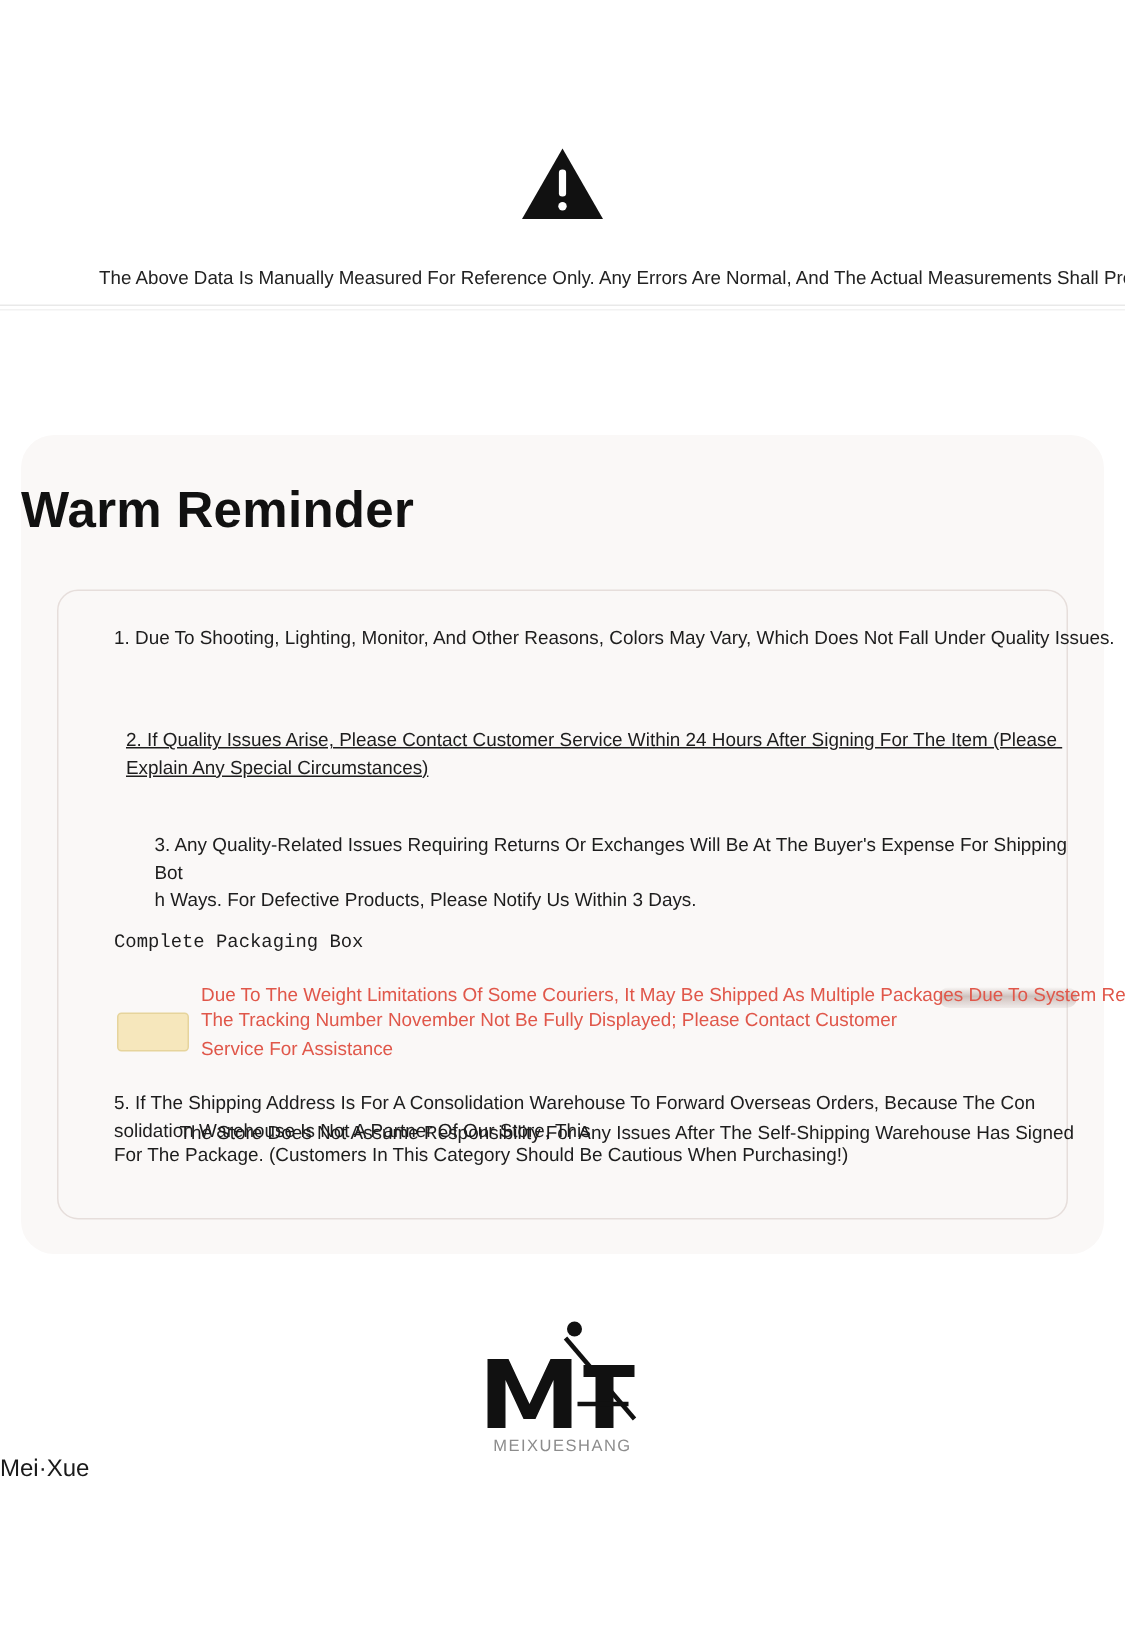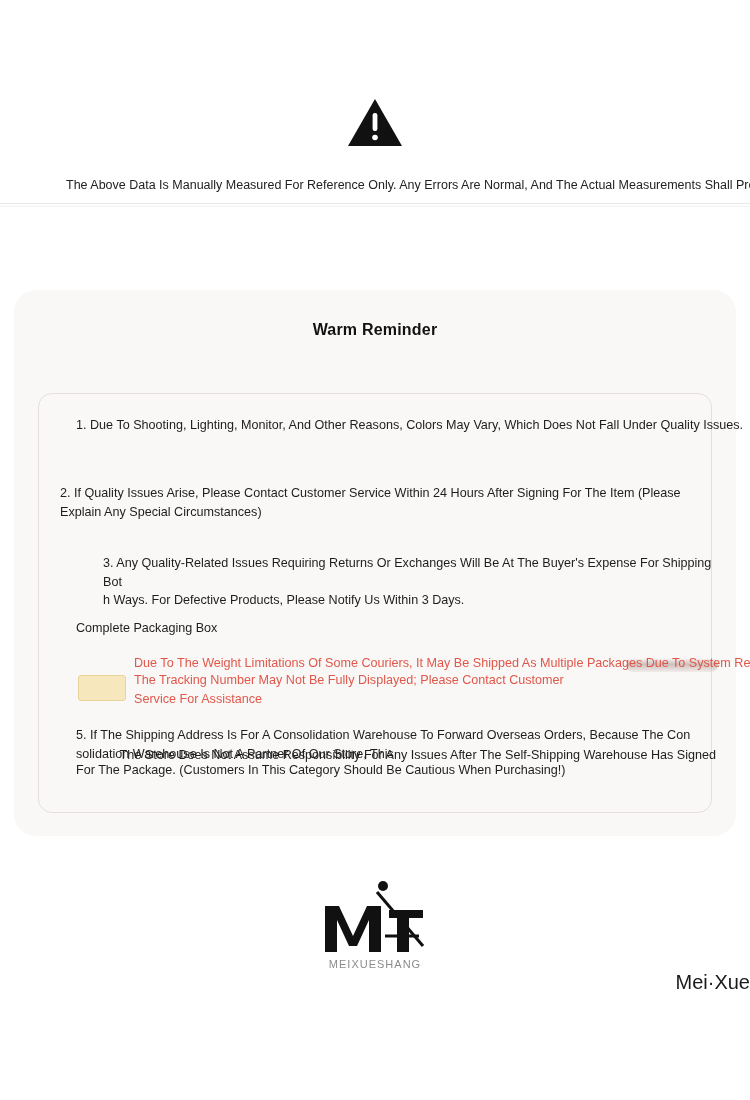--- a/index.html
+++ b/index.html
@@ -62,22 +62,21 @@
     height: 546px;
     background: #faf8f7;
     border-radius: 22px;
     box-sizing: border-box;
   }
   .card-title {
     position: absolute;
     top: 31px;
     left: 0;
     width: 722px;
-    text-align: center;
-    font-size: 16px;
+    font-size: 34px;
     font-weight: bold;
     color: #111;
     letter-spacing: 0.2px;
   }
   .inner-box {
     position: absolute;
     top: 103px;
     left: 24px;
     width: 674px;
     height: 420px;
@@ -90,25 +89,25 @@
     position: absolute;
     font-size: 12.6px;
     line-height: 18.5px;
     color: #1d1d1d;
     white-space: pre-wrap;
   }
 
   
   .p1     { top: 126px; left: 62px; width: 700px; }
   .p1b    { top: 151px; left: 62px; width: 640px; }
-  .p2     { top: 194px; left: 46px; width: 625px; }
+  .p2     { top: 194px; left: 70px; width: 625px; text-decoration: underline; }
   .p2b    { top: 219px; left: 62px; width: 625px; }
   .p3     { top: 264px; left: 62px; width: 618px; margin-left: 27px; }
   .p3b    { top: 294px; left: 62px; width: 618px; }
-  .p4     { top: 329px; left: 62px; width: 618px; }
+  .p4     { top: 329px; left: 62px; width: 618px; font-family: Liberation Mono, monospace; }
 
   .red {
     color: #e0574a;
   }
   .p5     { top: 364px; left: 120px; width: 700px; white-space: nowrap; }
   .p5b    { top: 381px; left: 120px; width: 560px; }
 
   .note-chip {
     position: absolute;
     top: 385px;
@@ -158,22 +157,22 @@
     text-align: center;
     font-size: 11px;
     letter-spacing: 1px;
     color: #8c8c8c;
   }
   .brand-name {
     position: absolute;
     top: 91px;
     left: 0;
     width: 750px;
-    text-align: right;
-    font-size: 20px;
+    text-align: left;
+    font-size: 16px;
     color: #1a1a1a;
   }
 </style>
 </head>
 <body>
 
 <div class="top-section">
   <svg class="warn-icon" viewBox="0 0 56 50">
     <path d="M28 1 L55 48 L1 48 Z" fill="#111111"></path>
     <rect x="25.6" y="15" width="4.8" height="18" rx="2.2" fill="#ffffff"></rect>
@@ -193,21 +192,21 @@
   <div class="para p2">2. If Quality Issues Arise, Please Contact Customer Service Within 24 Hours After Signing For The Item (Please Explain Any Special Circumstances)</div>
 
   <div class="para p3">3. Any Quality-Related Issues Requiring Returns Or Exchanges Will Be At The Buyer's Expense For Shipping Bot
 h Ways. For Defective Products, Please Notify Us Within 3 Days.</div>
 
   <div class="para p4">Complete Packaging Box</div>
 
   <div class="note-chip"></div>
   <div class="smudge"></div>
   <div class="para red p5">Due To The Weight Limitations Of Some Couriers, It May Be Shipped As Multiple Packages Due To System Restrictions.</div>
-  <div class="para red p5b">The Tracking Number May Not Be Fully Displayed; Please Contact Customer
+  <div class="para red p5b">The Tracking Number November Not Be Fully Displayed; Please Contact Customer
 Service For Assistance</div>
 
   <div class="para p6">5. If The Shipping Address Is For A Consolidation Warehouse To Forward Overseas Orders, Because The Con
 solidation Warehouse Is Not A Partner Of Our Store, This</div>
   <div class="para p6b">The Store Does Not Assume Responsibility For Any Issues After The Self-Shipping Warehouse Has Signed</div>
   <div class="para p6c">For The Package. (Customers In This Category Should Be Cautious When Purchasing!)</div>
 </div>
 
 <div class="footer">
   <svg class="logo-mark" viewBox="0 0 112 78">

